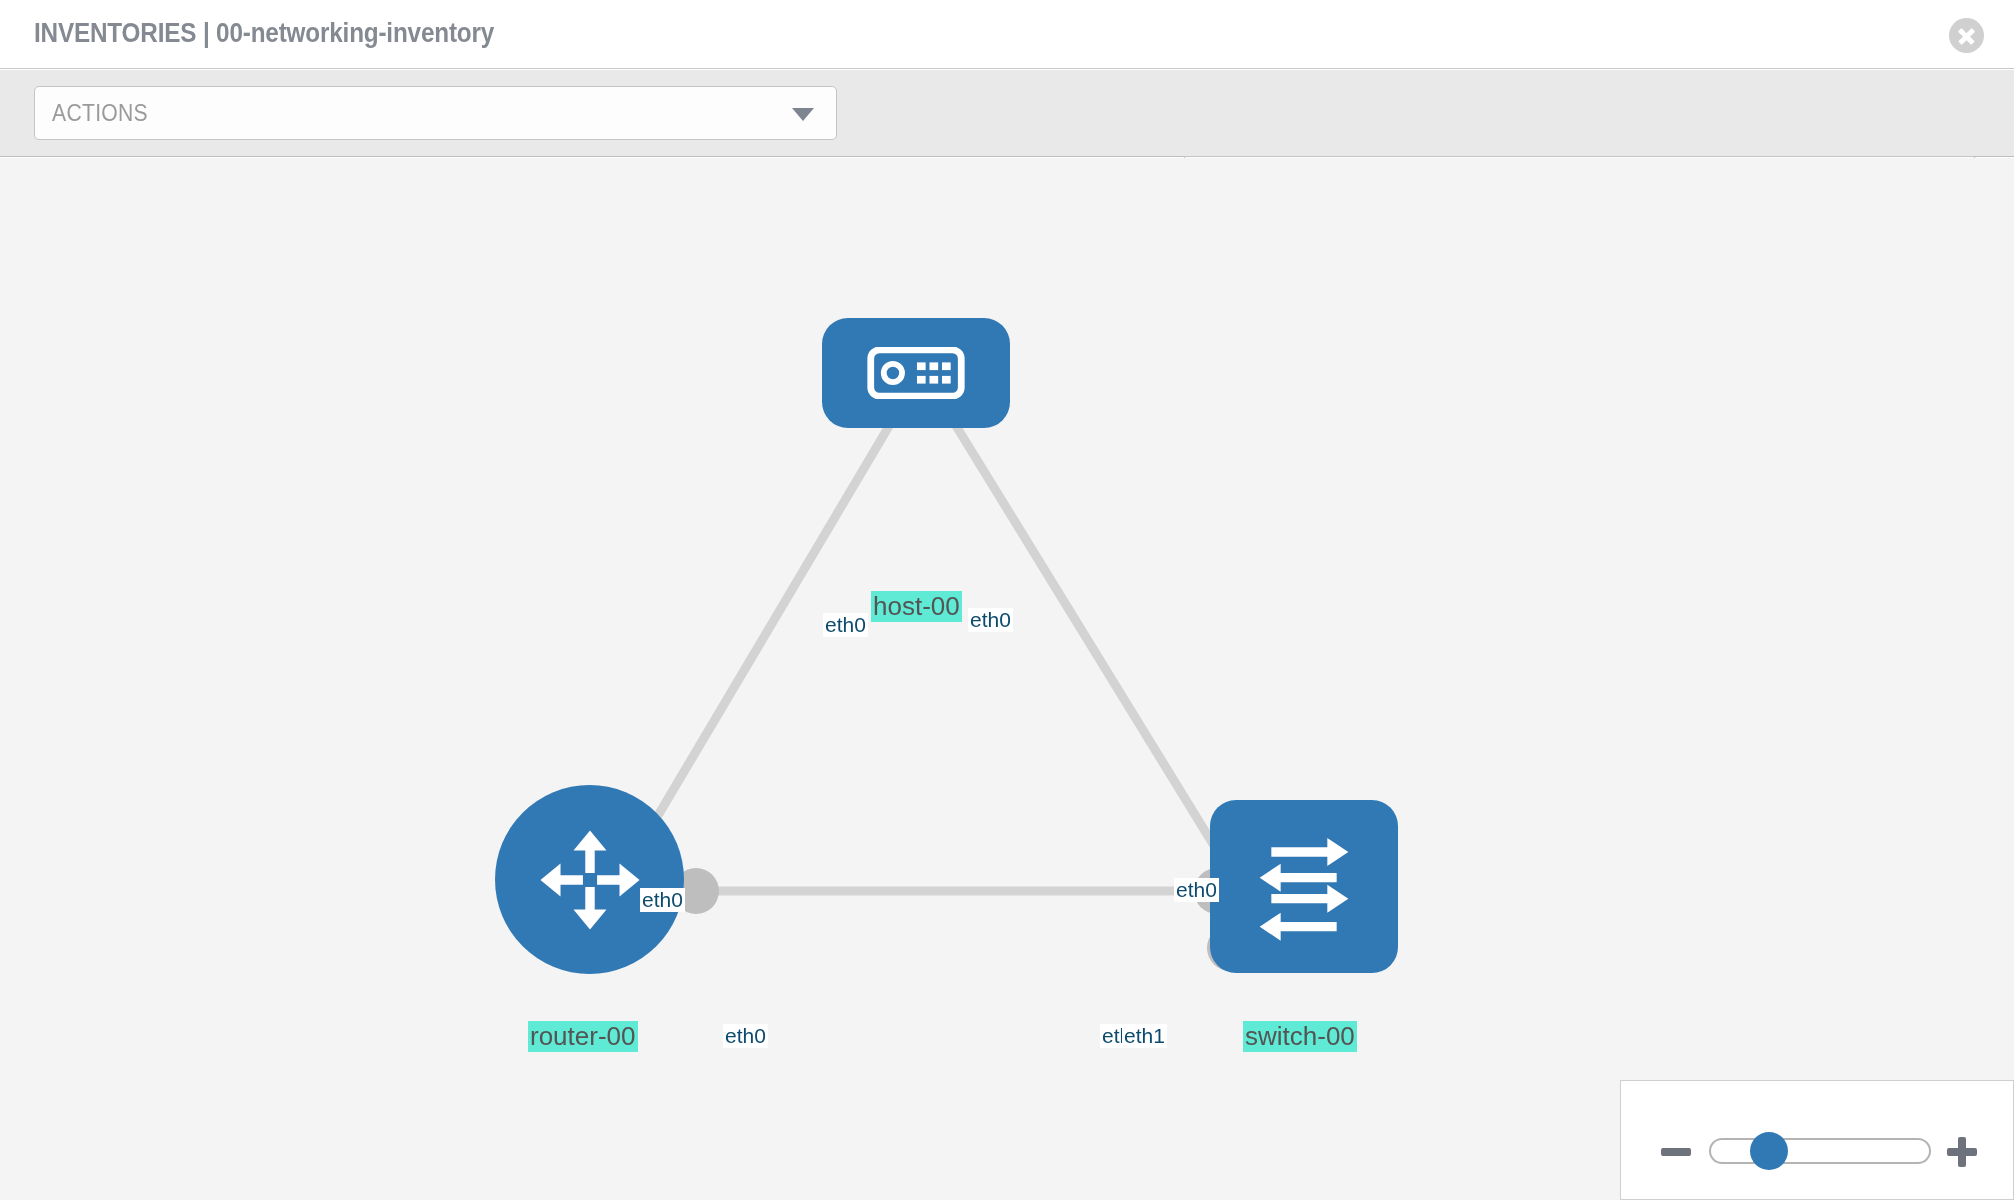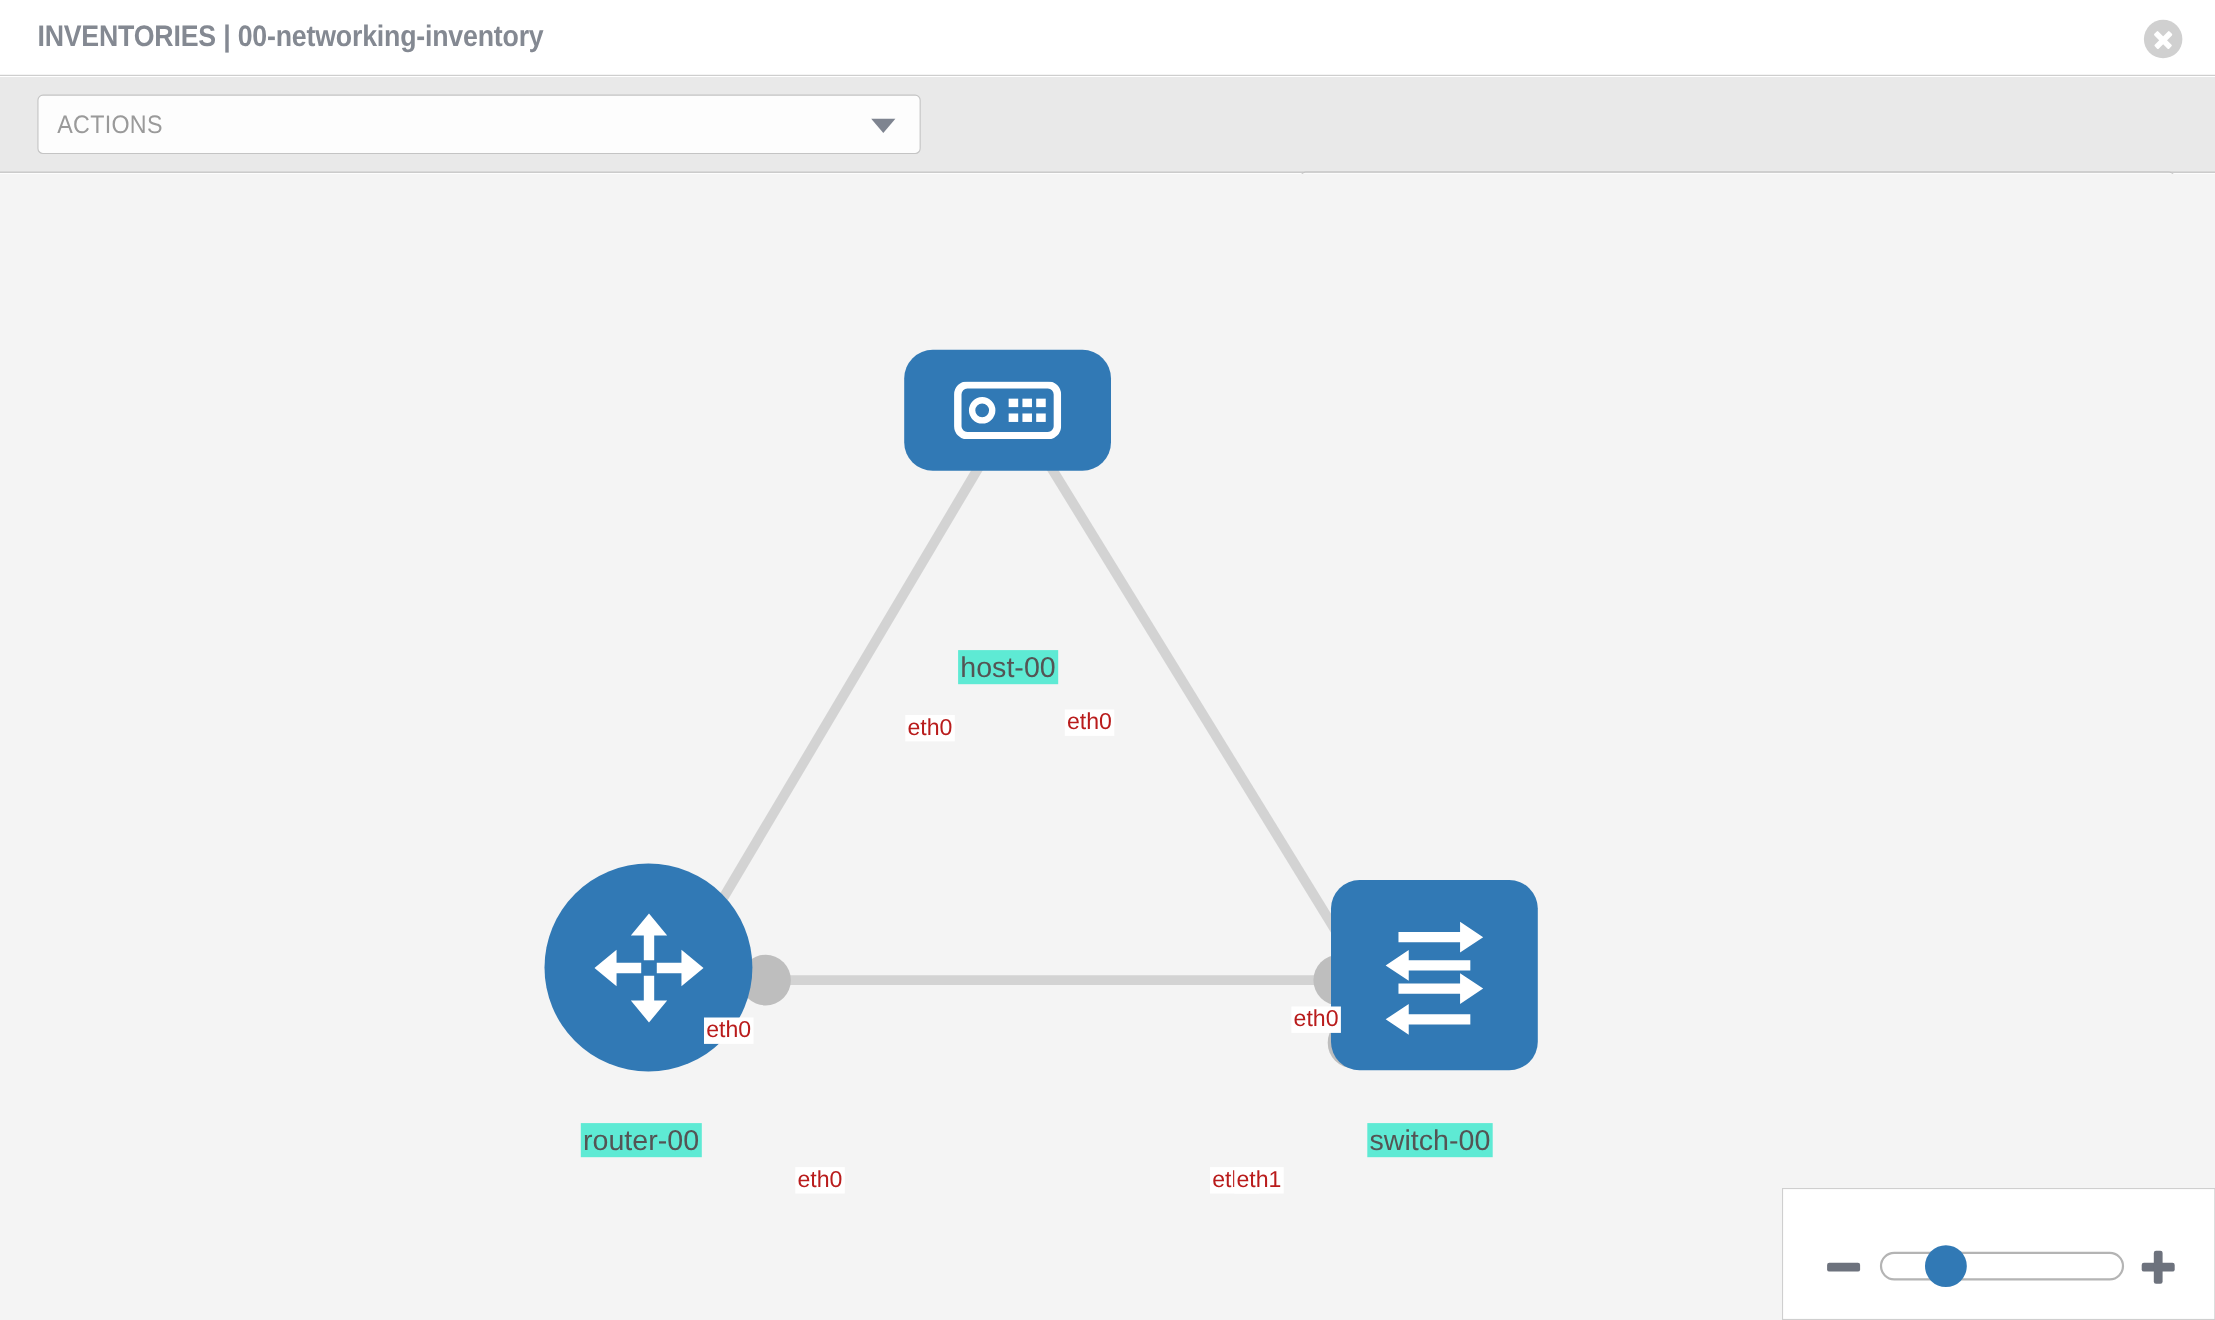--- a/index.html
+++ b/index.html
@@ -120,25 +120,24 @@
     font-size: 26px;
     color: #545454;
     background: #5eead4;
     white-space: nowrap;
     padding: 0 2px;
     text-align: center;
   }
   .edge-label {
     position: absolute;
     font-size: 21px;
-    color: #b91c1c;
+    color: #0c4a6e;
     background: #ffffff;
     white-space: nowrap;
     padding: 0 2px;
-    margin-top: 37px;
   }
   .port {
     position: absolute;
     width: 46px; height: 46px;
     border-radius: 50%;
     background: #bebebe;
     cursor: pointer;
   }
 
   

